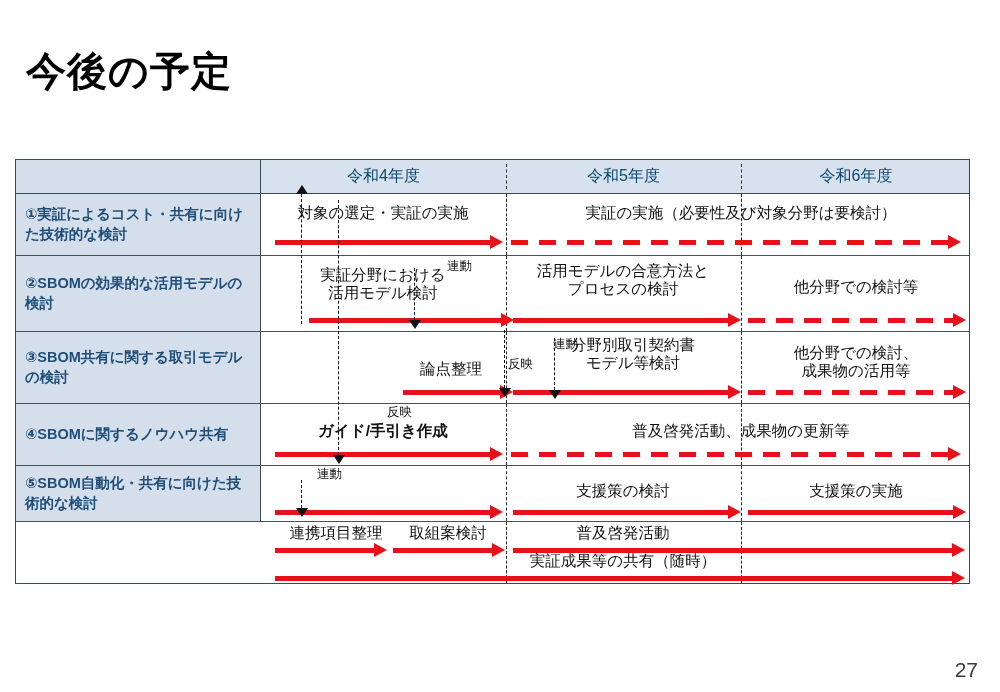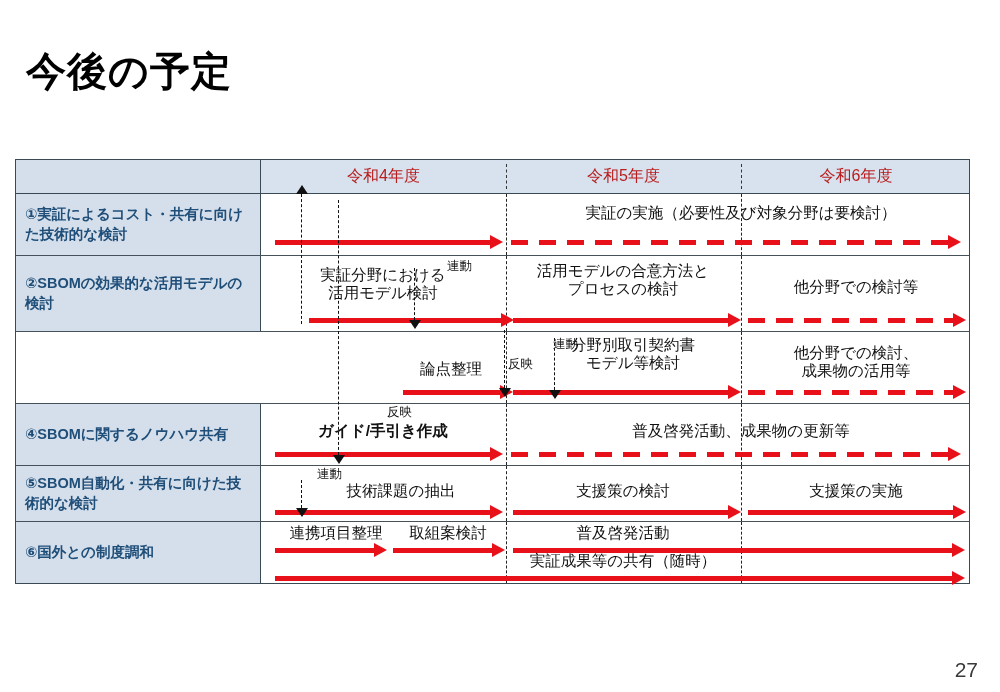--- a/index.html
+++ b/index.html
@@ -70,21 +70,21 @@
     background: #d8e2ee;
   }
   .hdr-year {
     position: absolute;
     top: 0;
     height: 100%;
     display: flex;
     align-items: center;
     justify-content: center;
     font-size: 16px;
-    color: #b91c1c;
+    color: #0c4a6e;
     white-space: nowrap;
   }
 
   
   .row {
     position: absolute;
     left: 0;
     width: 100%;
     box-sizing: border-box;
     border-bottom: 1.1px solid #45525c;
@@ -211,20 +211,21 @@
       <div class="hdr-year" style="left:480px;width:230px;">令和6年度</div>
     </div>
   </div>
 
   <div class="row" style="top:34px;height:62px;">
     <div class="row-label">①実証によるコスト・共有に向けた技術的な検討</div>
     <div class="row-body">
       <div class="year-divider" style="left:245px;"></div>
       <div class="year-divider" style="left:480px;"></div>
 
+      <div class="task-text" style="left:122px;top:10px;width:240px;">対象の選定・実証の実施</div>
       <div class="arrow" style="left:14px;top:48px;width:228px;">
         <div class="shaft" style="width:215px;"></div>
           <div class="head" style="left:215px;"></div>
       </div>
 
       <div class="task-text" style="left:480px;top:10px;width:440px;">実証の実施（必要性及び対象分野は要検討）</div>
       <div class="arrow dashed" style="left:250px;top:48px;width:450px;">
         <div class="shaft" style="width:437px;"></div>
           <div class="head" style="left:437px;"></div>
       </div>
@@ -254,20 +255,21 @@
 
       <div class="task-text" style="left:595px;top:22px;width:215px;">他分野での検討等</div>
       <div class="arrow dashed" style="left:487px;top:64px;width:218px;">
         <div class="shaft" style="width:205px;"></div>
           <div class="head" style="left:205px;"></div>
       </div>
     </div>
   </div>
 
   <div class="row" style="top:172px;height:72px;">
+    <div class="row-label">③SBOM共有に関する取引モデルの検討</div>
     <div class="row-body">
       <div class="year-divider" style="left:245px;"></div>
       <div class="year-divider" style="left:480px;"></div>
 
       <div class="task-text" style="left:190px;top:28px;width:140px;">論点整理</div>
       <div class="arrow" style="left:142px;top:60px;width:110px;">
         <div class="shaft" style="width:97px;"></div>
           <div class="head" style="left:97px;"></div>
       </div>
 
@@ -311,42 +313,40 @@
     </div>
   </div>
 
   <div class="row" style="top:306px;height:56px;">
     <div class="row-label">⑤SBOM自動化・共有に向けた技術的な検討</div>
     <div class="row-body">
       <div class="year-divider" style="left:245px;"></div>
       <div class="year-divider" style="left:480px;"></div>
 
       <div class="note-text" style="left:56px;top:0px;">連動</div>
-      <div class="task-text" style="left:140px;top:16px;width:190px;">技術課題の抽出</div>
       <div class="arrow" style="left:14px;top:46px;width:228px;">
         <div class="shaft" style="width:215px;"></div>
           <div class="head" style="left:215px;"></div>
       </div>
 
       <div class="task-text" style="left:362px;top:16px;width:200px;">支援策の検討</div>
       <div class="arrow" style="left:252px;top:46px;width:228px;">
         <div class="shaft" style="width:215px;"></div>
           <div class="head" style="left:215px;"></div>
       </div>
 
       <div class="task-text" style="left:595px;top:16px;width:200px;">支援策の実施</div>
       <div class="arrow" style="left:487px;top:46px;width:218px;">
         <div class="shaft" style="width:205px;"></div>
           <div class="head" style="left:205px;"></div>
       </div>
     </div>
   </div>
 
   <div class="row last" style="top:362px;height:61px;">
-    <div class="row-label">⑥国外との制度調和</div>
     <div class="row-body">
       <div class="year-divider" style="left:245px;"></div>
       <div class="year-divider" style="left:480px;"></div>
 
       <div class="task-text" style="left:75px;top:2px;width:140px;">連携項目整理</div>
       <div class="arrow" style="left:14px;top:28px;width:112px;">
         <div class="shaft" style="width:99px;"></div>
           <div class="head" style="left:99px;"></div>
       </div>
 

